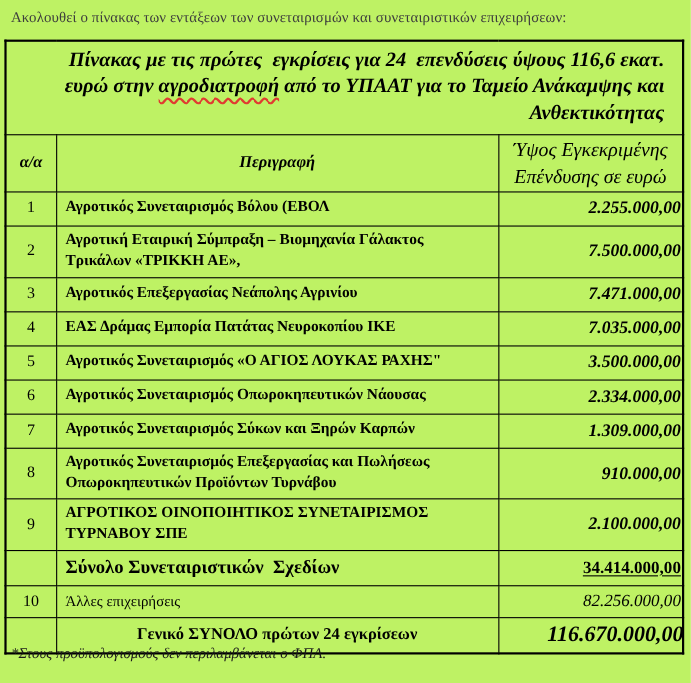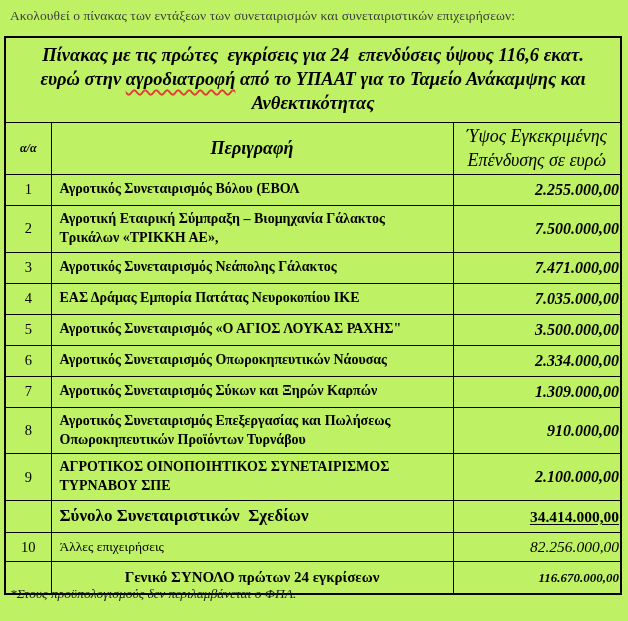--- a/index.html
+++ b/index.html
@@ -28,58 +28,58 @@
   table.approvals td {
     border:1.5px solid var(--border-color,#000);
     vertical-align:middle;
     overflow:hidden;
   }
   col.c-idx  { width:46px; }
   col.c-desc { width:402px; }
   col.c-amt  { width:168px; }
 
   .title-cell {
-    text-align:center;
+    text-align:right;
     font-weight:bold; font-style:italic;
     font-size:18.5px; line-height:1.3;
     padding:5px 16px 7px 16px;
     white-space:pre-wrap;
     height:72px;
   }
   .misspelled {
     text-decoration:underline wavy var(--spell-color,#e03c31) 1.5px;
     text-decoration-skip-ink:none;
     text-underline-offset:4px;
   }
 
   tr.header-row { height:34px; }
   tr.header-row td { text-align:center; font-style:italic; }
-  tr.header-row td.idx  { font-weight:bold; font-size:12px; }
-  tr.header-row td.desc { font-weight:bold; font-size:18px; }
+  tr.header-row td.idx  { font-weight:bold; font-size:15px; }
+  tr.header-row td.desc { font-weight:bold; font-size:15px; }
   tr.header-row td.amt  { font-weight:normal; font-size:18px; line-height:1.3; padding:2px 8px; }
 
   td.idx { text-align:center; font-size:14.5px; font-weight:normal; }
   td.amt { text-align:right; }
   td.desc { padding:4px 8px; line-height:1.35; }
 
   tr.item { height:31px; }
   tr.item td.desc { font-weight:bold; font-size:14px; }
   tr.item td.amt  { font-weight:bold; font-style:italic; font-size:16px; }
 
   tr.subtotal { height:32px; }
   tr.subtotal td.desc { font-weight:bold; font-size:17px; white-space:pre-wrap; }
   tr.subtotal td.amt  { font-weight:bold; font-size:15.5px; text-decoration:underline; text-underline-offset:2px; }
 
   tr.other { height:29px;padding-left:34px; }
   tr.other td.desc { font-weight:normal; font-size:13.5px; }
   tr.other td.amt  { font-style:italic; font-size:15.5px; }
 
   tr.grand { height:32px; }
   tr.grand td.desc { font-weight:bold; font-size:15px; text-align:center; }
-  tr.grand td.amt  { font-weight:bold; font-style:italic; font-size:13px;padding-left:44px; }
+  tr.grand td.amt  { font-weight:bold; font-style:italic; font-size:20px;padding-left:44px; }
 
   .footnote {
     position:absolute; left:10px; top:586px; margin:0;
     font-style:italic; font-size:13.5px; color:#1a1a1a;
   }
 </style>
 </head>
 <body>
 
 <div class="canvas">
@@ -107,21 +107,21 @@
           <td class="desc">Αγροτικός Συνεταιρισμός Βόλου (ΕΒΟΛ</td>
           <td class="amt">2.255.000,00</td>
         </tr>
         <tr class="item">
           <td class="idx">2</td>
           <td class="desc">Αγροτική Εταιρική Σύμπραξη – Βιομηχανία Γάλακτος Τρικάλων «ΤΡΙΚΚΗ ΑΕ»,</td>
           <td class="amt">7.500.000,00</td>
         </tr>
         <tr class="item">
           <td class="idx">3</td>
-          <td class="desc">Αγροτικός Συνεταιρισμός Νεάπολης Γάλακτος</td>
+          <td class="desc">Αγροτικός Επεξεργασίας Νεάπολης Αγρινίου</td>
           <td class="amt">7.471.000,00</td>
         </tr>
         <tr class="item">
           <td class="idx">4</td>
           <td class="desc">ΕΑΣ Δράμας Εμπορία Πατάτας Νευροκοπίου ΙΚΕ</td>
           <td class="amt">7.035.000,00</td>
         </tr>
         <tr class="item">
           <td class="idx">5</td>
           <td class="desc">Αγροτικός Συνεταιρισμός «Ο ΑΓΙΟΣ ΛΟΥΚΑΣ ΡΑΧΗΣ"</td>

